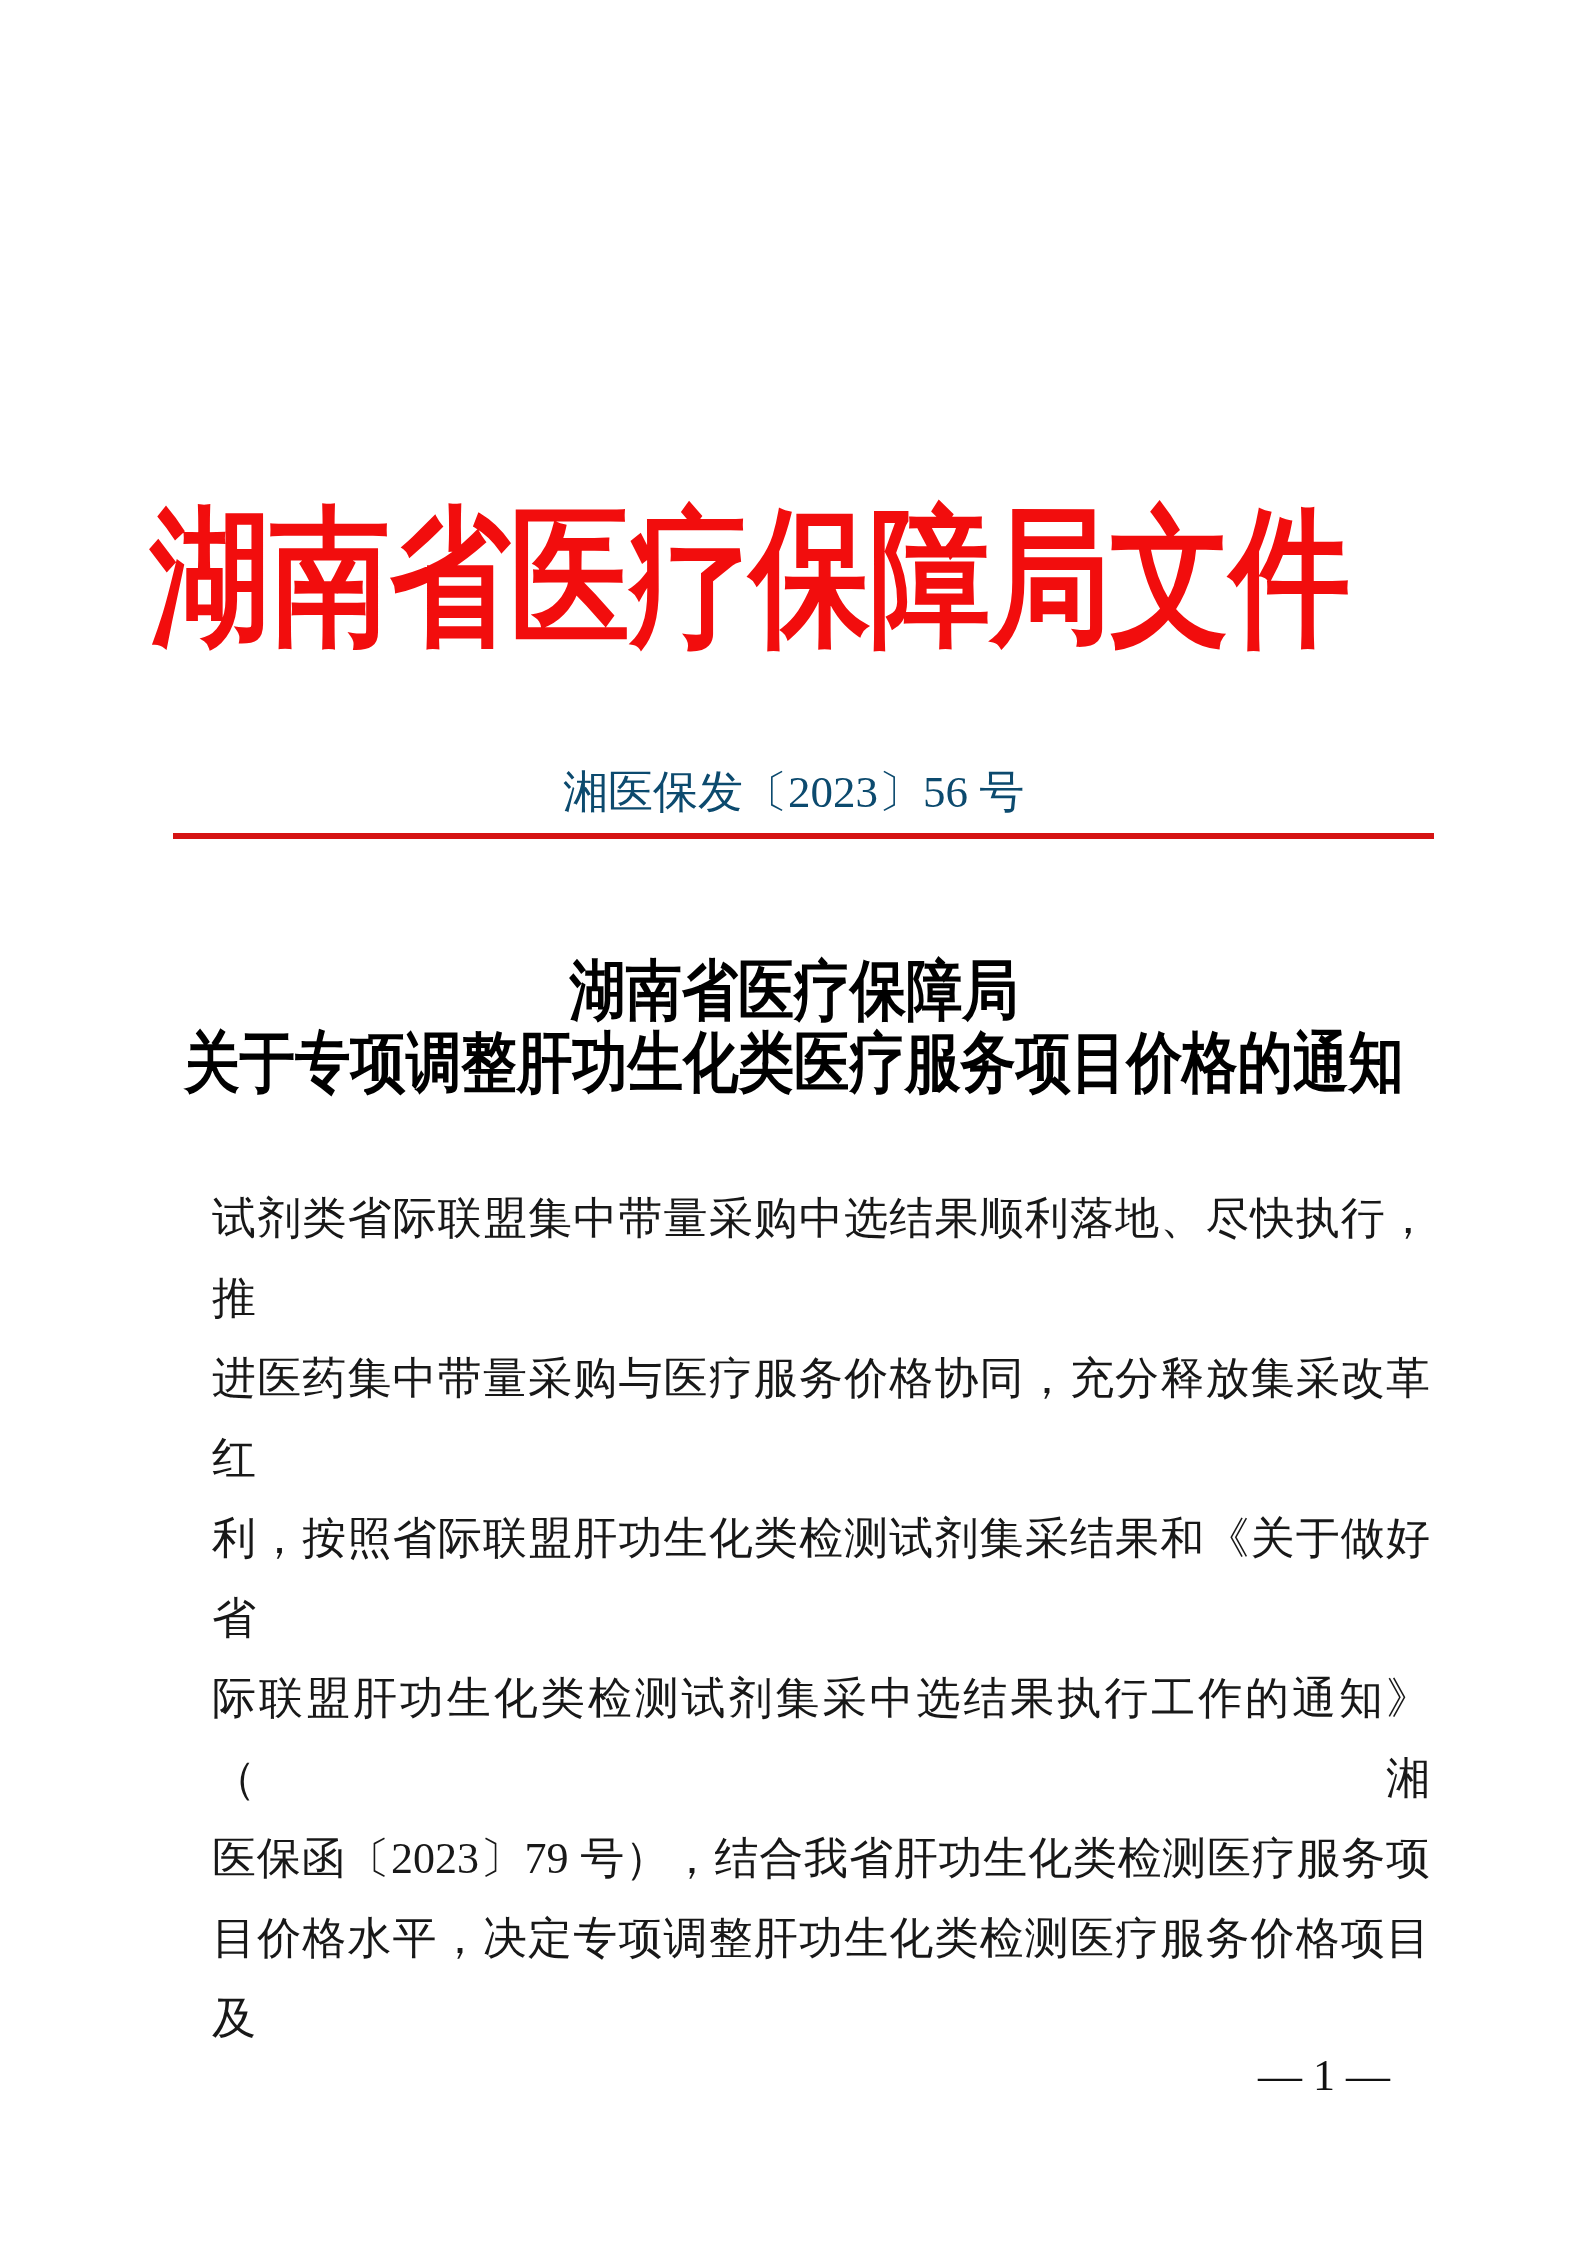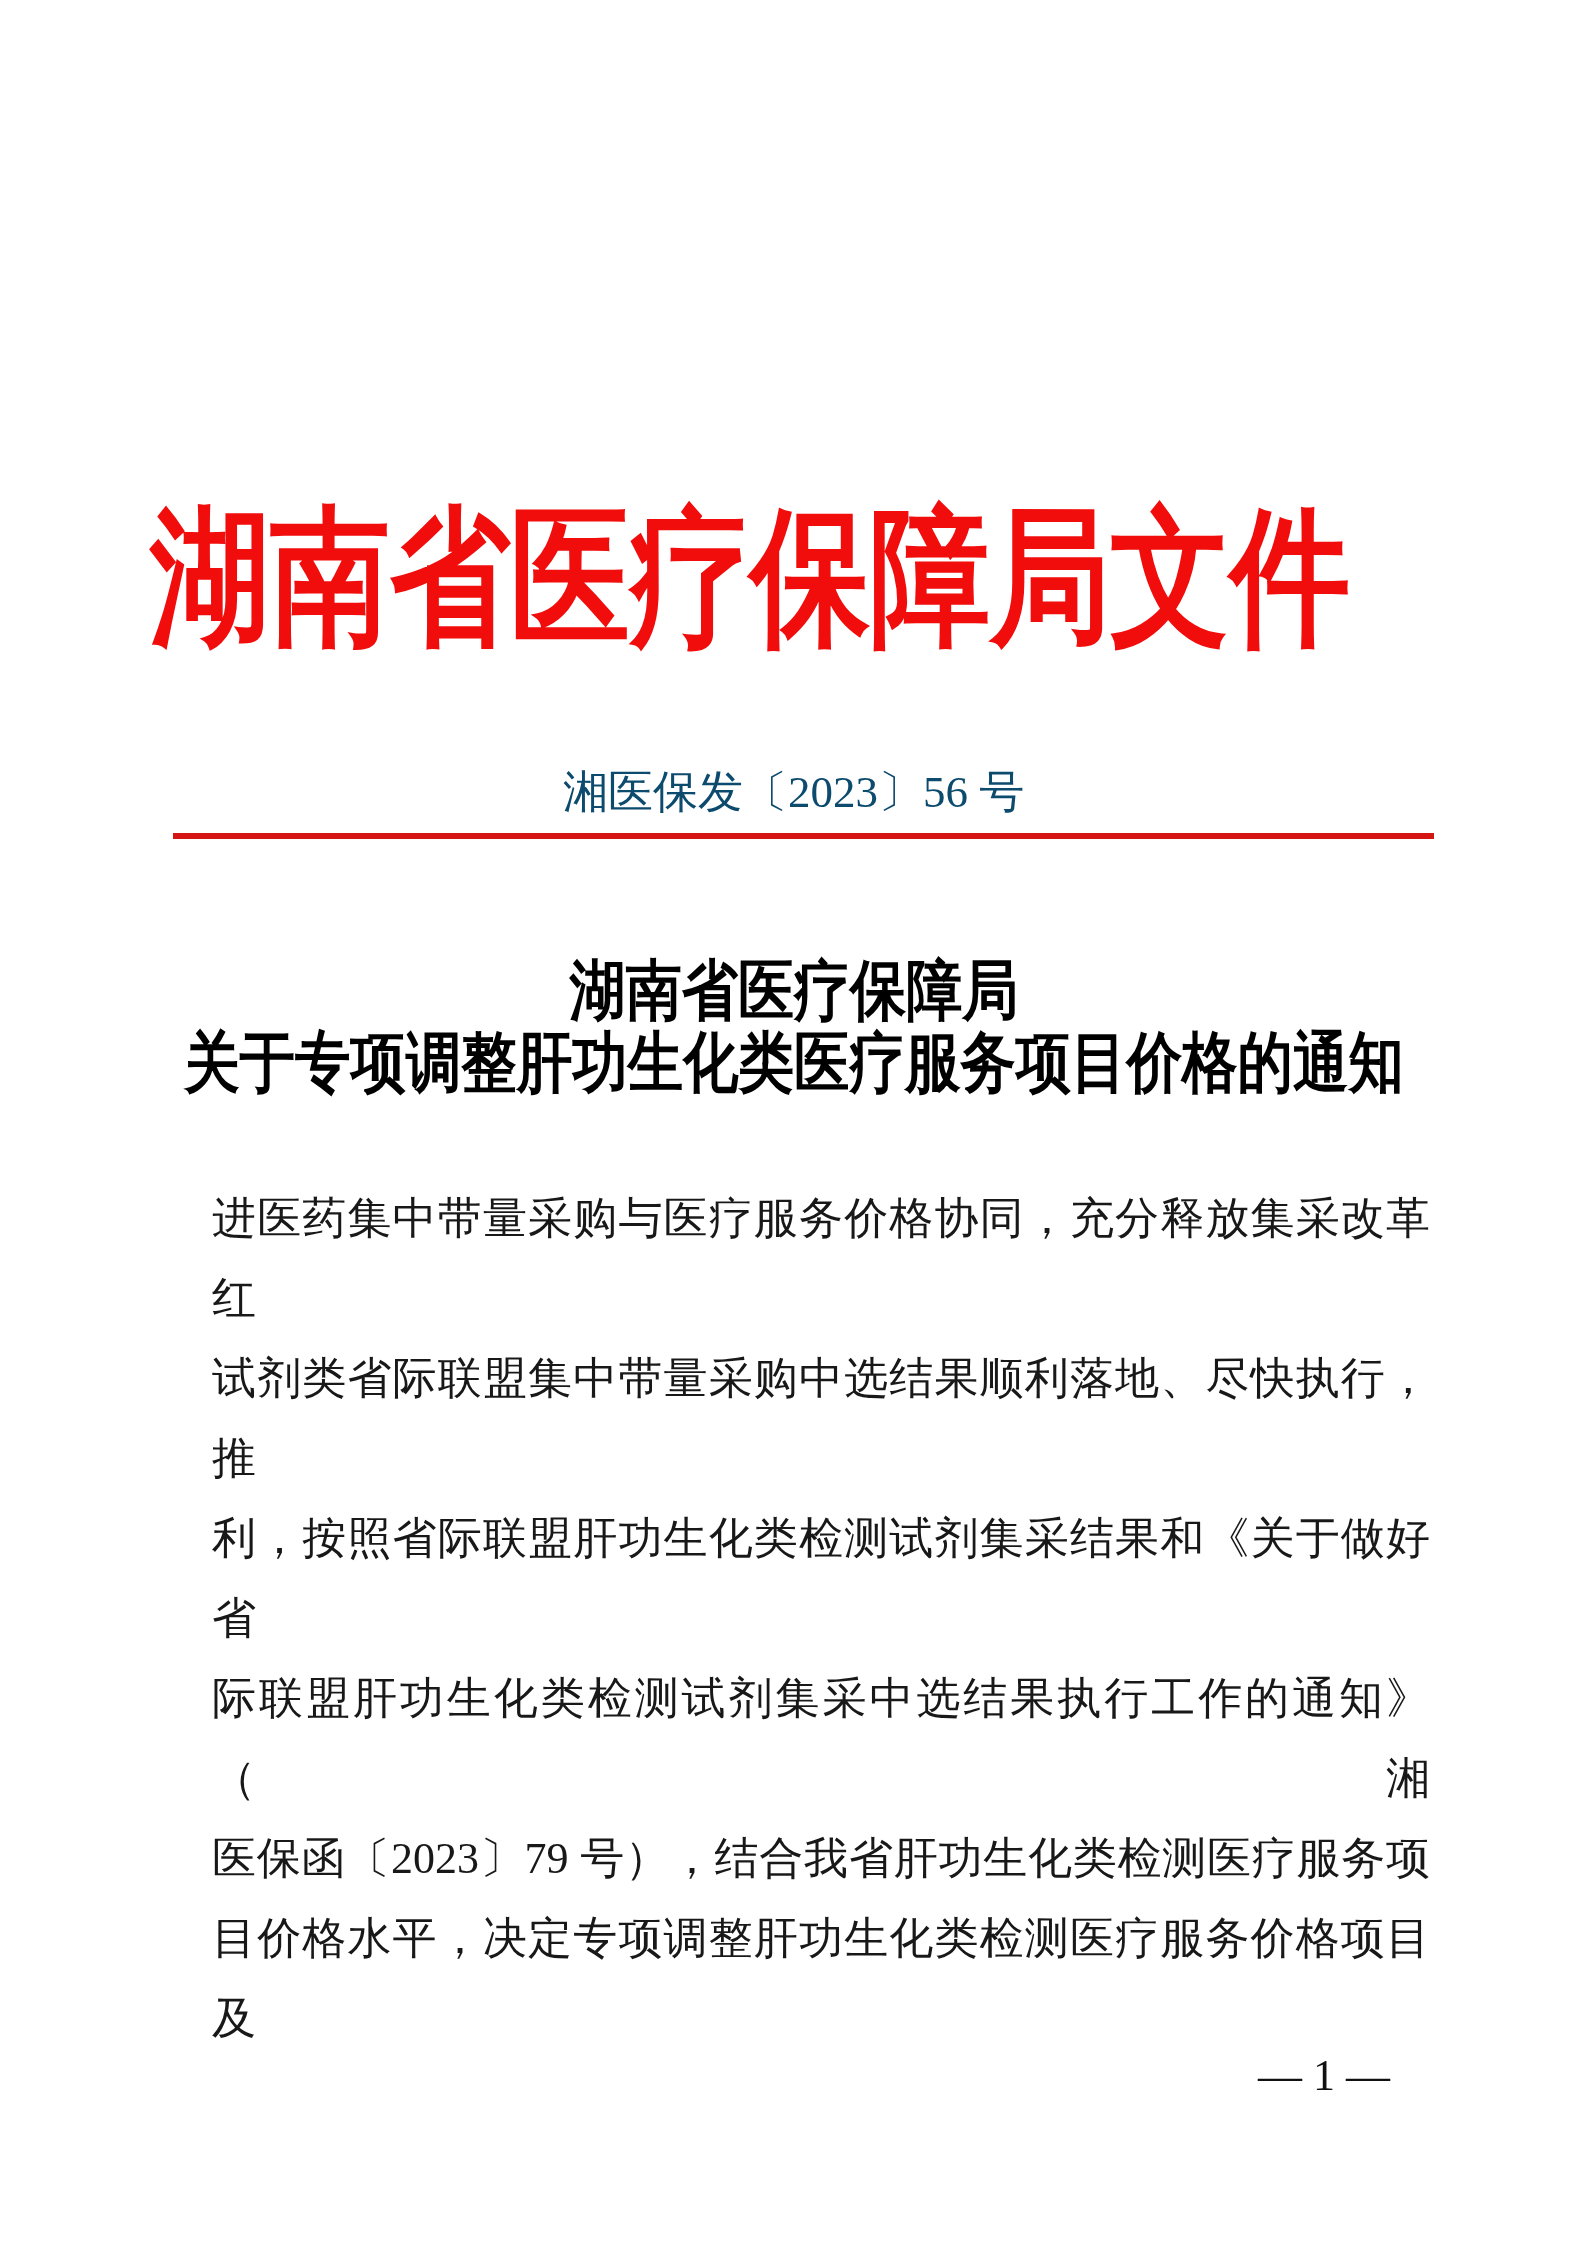--- a/index.html
+++ b/index.html
@@ -124,22 +124,22 @@
   <div class="doc-title">
     <div class="line">
       <span class="stretch">湖南省医疗保障局</span>
     </div>
     <div class="line">
       <span class="stretch" style="transform: scaleX(0.84);">关于专项调整肝功生化类医疗服务项目价格的通知</span>
     </div>
   </div>
 
   <div class="body-text" id="body-lines" style="color: rgb(24, 24, 24);">
+      <div class="body-line fill">试剂类省际联盟集中带量采购中选结果顺利落地、尽快执行，推</div>
       <div class="body-line fill">进医药集中带量采购与医疗服务价格协同，充分释放集采改革红</div>
-      <div class="body-line fill">试剂类省际联盟集中带量采购中选结果顺利落地、尽快执行，推</div>
       <div class="body-line fill">利，按照省际联盟肝功生化类检测试剂集采结果和《关于做好省</div>
       <div class="body-line fill">际联盟肝功生化类检测试剂集采中选结果执行工作的通知》（湘</div>
       <div class="body-line fill">医保函〔2023〕79 号），结合我省肝功生化类检测医疗服务项</div>
       <div class="body-line fill">目价格水平，决定专项调整肝功生化类检测医疗服务价格项目及</div>
     </div>
 
   <div class="page-number">— 1 —</div>
 
 </div>
 

